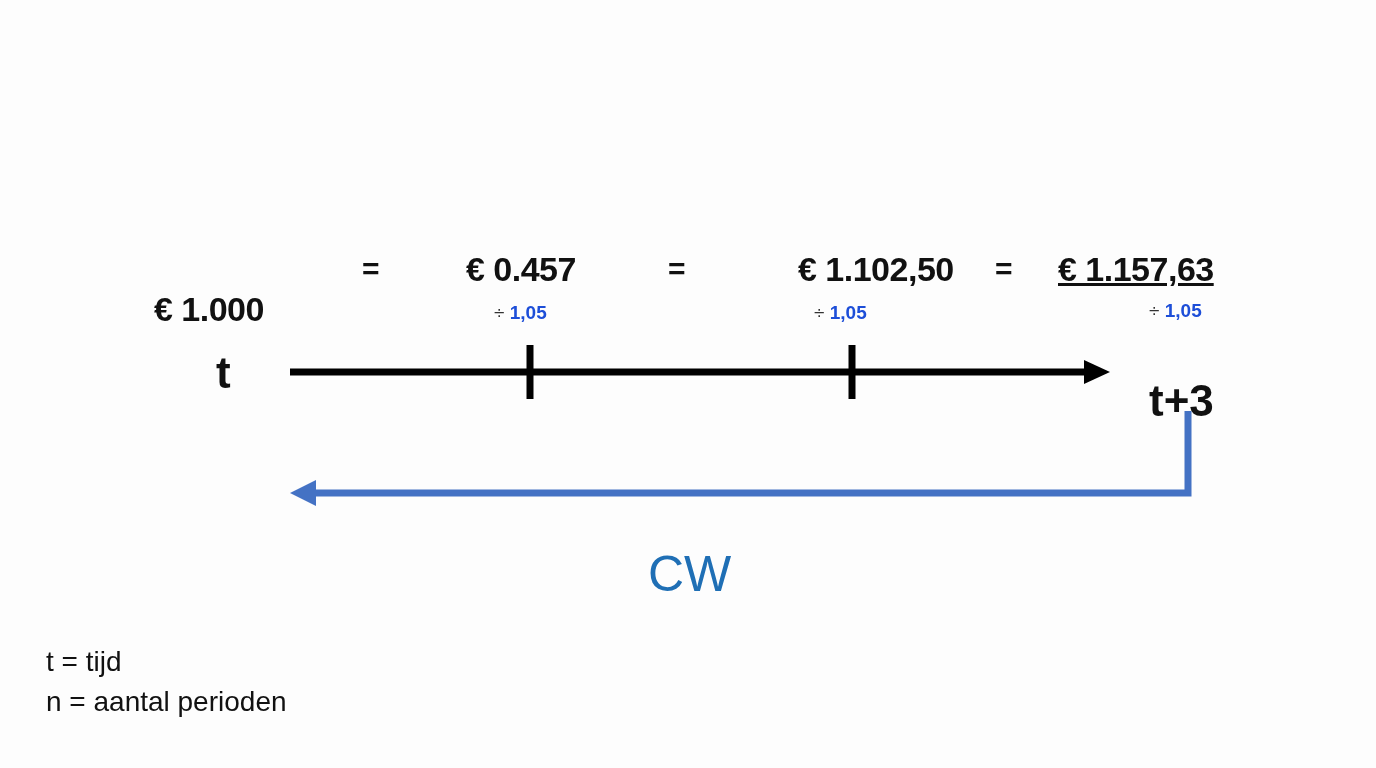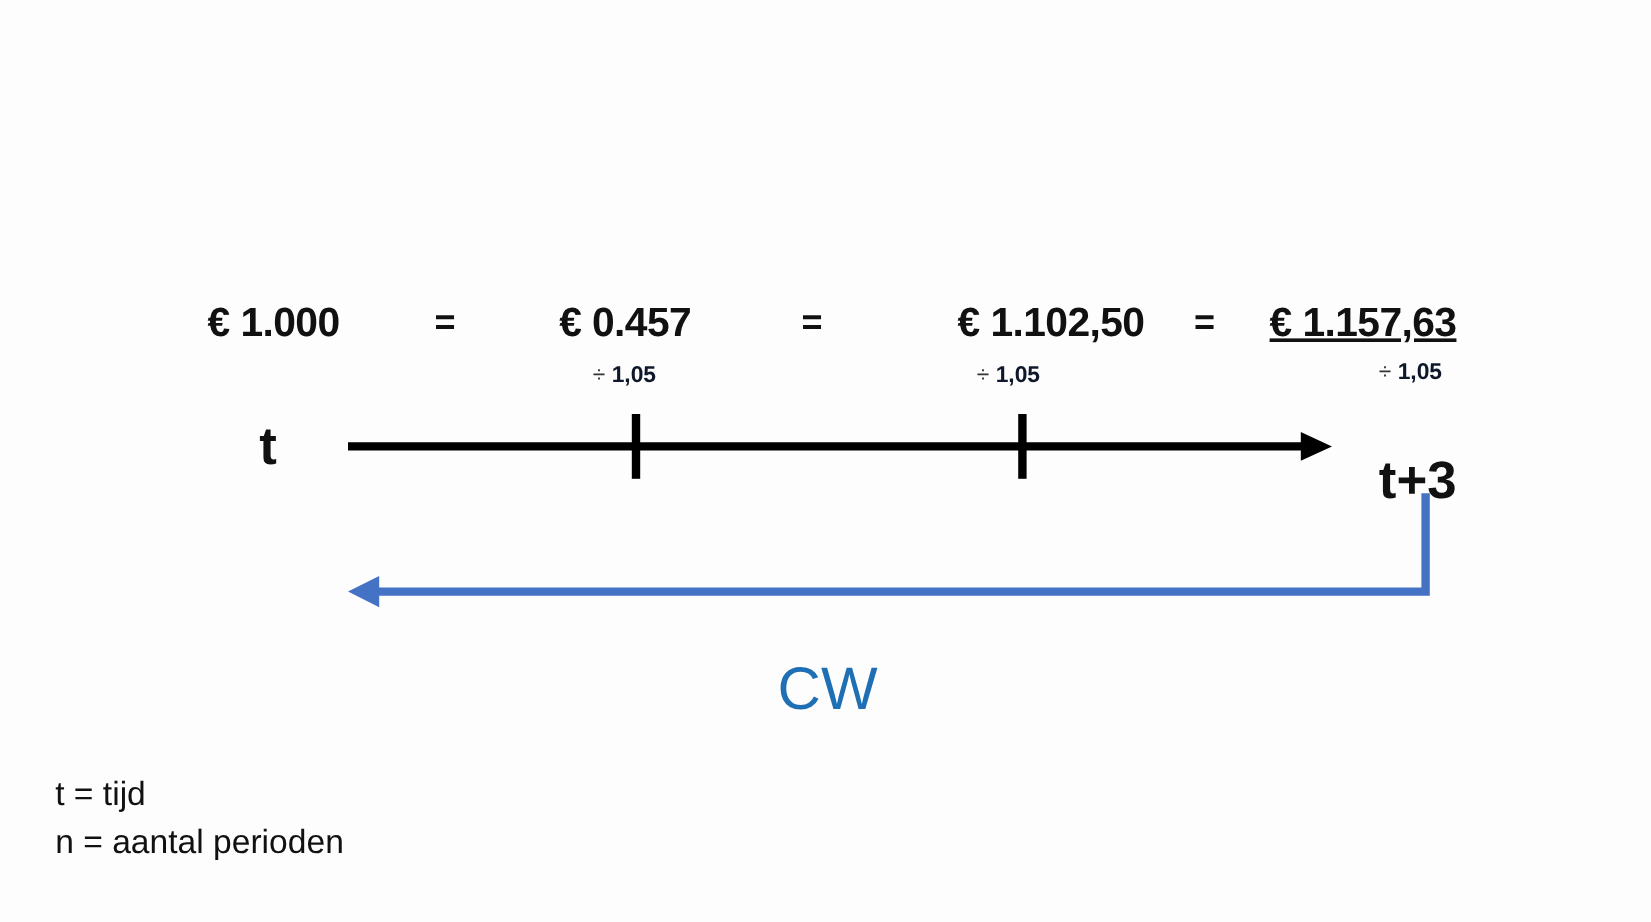--- a/index.html
+++ b/index.html
@@ -2,30 +2,30 @@
 <html><head>
 <meta charset="utf-8">
 <style>
   html, body { margin:0; padding:0; }
   body { width:1376px; height:768px; background:#fdfdfd; position:relative; overflow:hidden;
          font-family:"Liberation Sans", "DejaVu Sans", sans-serif; }
   .abs { position:absolute; white-space:nowrap; }
   .amount { font-weight:bold; font-size:34px; color:#111; top:250px; letter-spacing:-0.5px; }
   .eq { font-weight:bold; font-size:30px; color:#111; top:252px; }
   .div { font-size:19px; top:302px; color:#333; }
-  .div .num { color:#0f172a; font-weight:bold; }
+  .div .num { color:#1d4ed8; font-weight:bold; }
   .tlabel { font-weight:bold; font-size:44px; color:#111; top:348px; }
   .cw { font-weight:normal; font-size:50px; color:#1f6fb5; top:545px; left:648px; }
   .legend { font-weight:normal; font-size:28px; color:#111; left:46px; }
   svg { position:absolute; left:0; top:0; }
 </style>
 </head>
 <body>
 
-<span class="abs amount" style="left:173px;">€ 1.000</span>
+<span class="abs amount" style="left:154px;margin-top:40px;">€ 1.000</span>
 <span class="abs eq" style="left:362px;">=</span>
 <span class="abs amount" style="left:466px;">€ 0.457</span>
 <span class="abs eq" style="left:668px;">=</span>
 <span class="abs amount" style="left:768px;margin-left:30px;">€ 1.102,50</span>
 <span class="abs eq" style="left:995px;">=</span>
 <span class="abs amount" style="left:1058px;text-decoration:underline;">€ 1.157,63</span>
 
 <span class="abs div" style="left:494px;">
   <span>÷</span>
   <span class="num">1,05</span>

